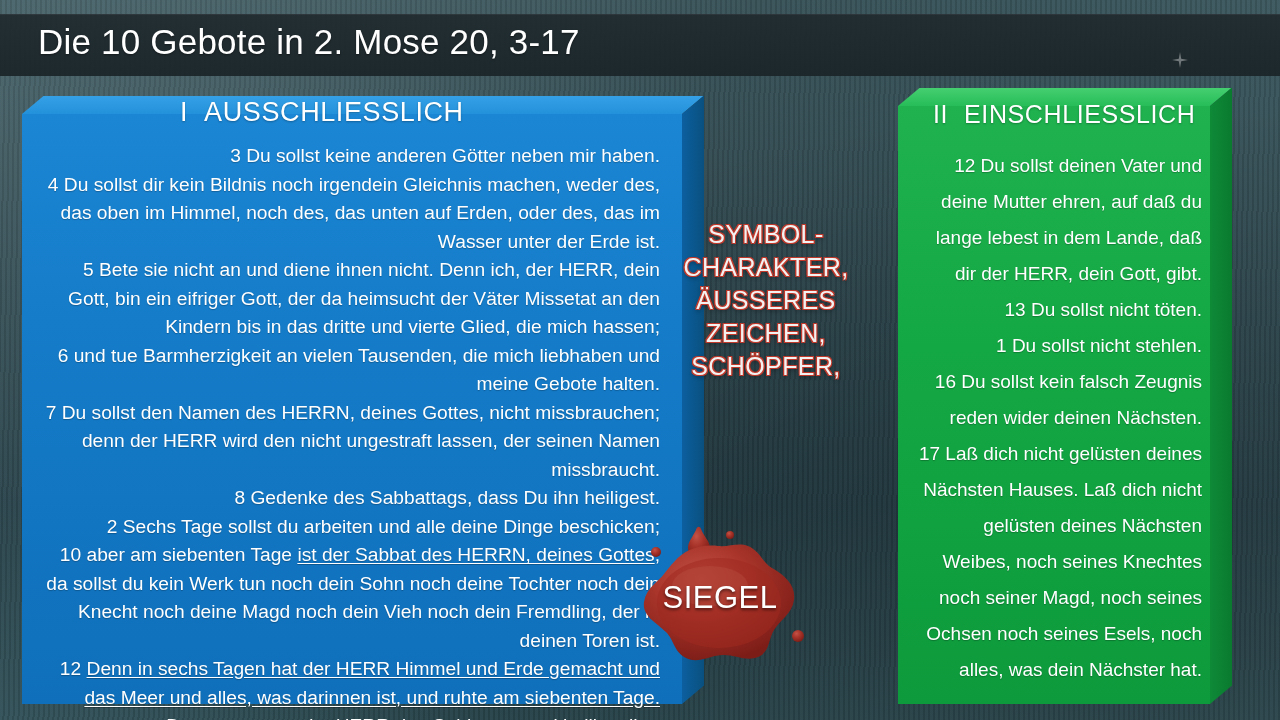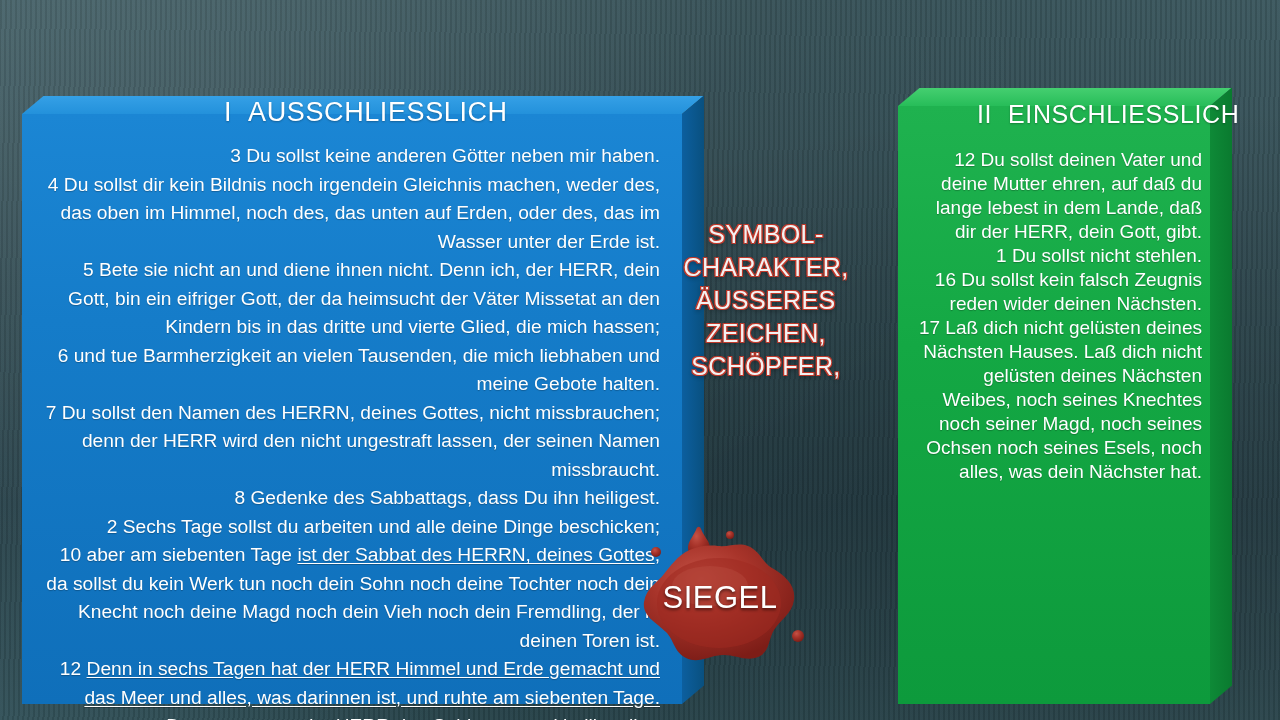--- a/index.html
+++ b/index.html
@@ -125,21 +125,20 @@
   }
 
   
   .block-heading {
     position: absolute;
     color: #ffffff;
     font-size: 27px;
     letter-spacing: 0.6px;
     white-space: nowrap;
     text-shadow: 0 1px 2px rgba(0,0,0,0.28);
-    margin-left: 44px;
   }
   .blue-heading { left: 180px; top: 97px; }
   .green-heading { left: 933px; top: 100px; font-size: 25px; text-align: center; }
   .roman {
     display: inline-block;
     margin-right: 16px;
   }
 
   
   .text-body {
@@ -152,21 +151,21 @@
   .blue-text {
     left: 38px;
     top: 142px;
     width: 622px;
   }
   .green-text {
     left: 910px;
     top: 148px;
     width: 292px;
     font-size: 19px;
-    line-height: 24px;
+    line-height: 36px;
   }
   .text-body p {
     margin: 0;
     text-align: right;
   }
   .u {
     text-decoration: underline;
     text-underline-offset: 2px;
   }
 
@@ -209,20 +208,26 @@
     letter-spacing: 0.5px;
     text-shadow: 0 2px 3px rgba(0,0,0,0.5);
     pointer-events: none;
   }
 </style>
 </head>
 <body>
 
 <div class="slide">
 
+  <div class="title-bar">
+    <div class="title-text">Die 10 Gebote in 2. Mose 20, 3-17</div>
+    <svg class="title-mark" viewBox="0 0 16 16">
+      <path d="M8 0 L9.2 6.8 L16 8 L9.2 9.2 L8 16 L6.8 9.2 L0 8 L6.8 6.8 Z" fill="#d8d8d8"></path>
+    </svg>
+  </div>
 
   <div class="block blue-block">
     <div class="top-edge"></div>
     <div class="side"></div>
     <div class="face"></div>
   </div>
 
   <div class="block green-block">
     <div class="top-edge"></div>
     <div class="side"></div>
@@ -244,20 +249,21 @@
     <p>6 und tue Barmherzigkeit an vielen Tausenden, die mich liebhaben und meine Gebote halten.</p>
     <p>7 Du sollst den Namen des HERRN, deines Gottes, nicht missbrauchen; denn der HERR wird den nicht ungestraft lassen, der seinen Namen missbraucht.</p>
     <p>8 Gedenke des Sabbattags, dass Du ihn heiligest.</p>
     <p>2 Sechs Tage sollst du arbeiten und alle deine Dinge beschicken;</p>
     <p><span>10 aber am siebenten Tage </span><span class="u">ist der Sabbat des HERRN, deines Gottes</span><span>; da sollst du kein Werk tun noch dein Sohn noch deine Tochter noch dein Knecht noch deine Magd noch dein Vieh noch dein Fremdling, der in deinen Toren ist.</span></p>
     <p><span>12 </span><span class="u">Denn in sechs Tagen hat der HERR Himmel und Erde gemacht und das Meer und alles, was darinnen ist, und ruhte am siebenten Tage. Darum segnete der HERR den Sabbattag und heiligte ihn.</span></p>
   </div>
 
   <div class="text-body green-text">
     <p>12 Du sollst deinen Vater und deine Mutter ehren, auf daß du lange lebest in dem Lande, daß dir der HERR, dein Gott, gibt.</p>
+    <p>13 Du sollst nicht töten.</p>
     <p>1 Du sollst nicht stehlen.</p>
     <p>16 Du sollst kein falsch Zeugnis reden wider deinen Nächsten.</p>
     <p>17 Laß dich nicht gelüsten deines Nächsten Hauses. Laß dich nicht gelüsten deines Nächsten Weibes, noch seines Knechtes noch seiner Magd, noch seines Ochsen noch seines Esels, noch alles, was dein Nächster hat.</p>
   </div>
 
   <div class="symbol-text">
     <span>SYMBOL-</span>
     <span>CHARAKTER,</span>
     <span>ÄUSSERES</span>
     <span>ZEICHEN,</span>

